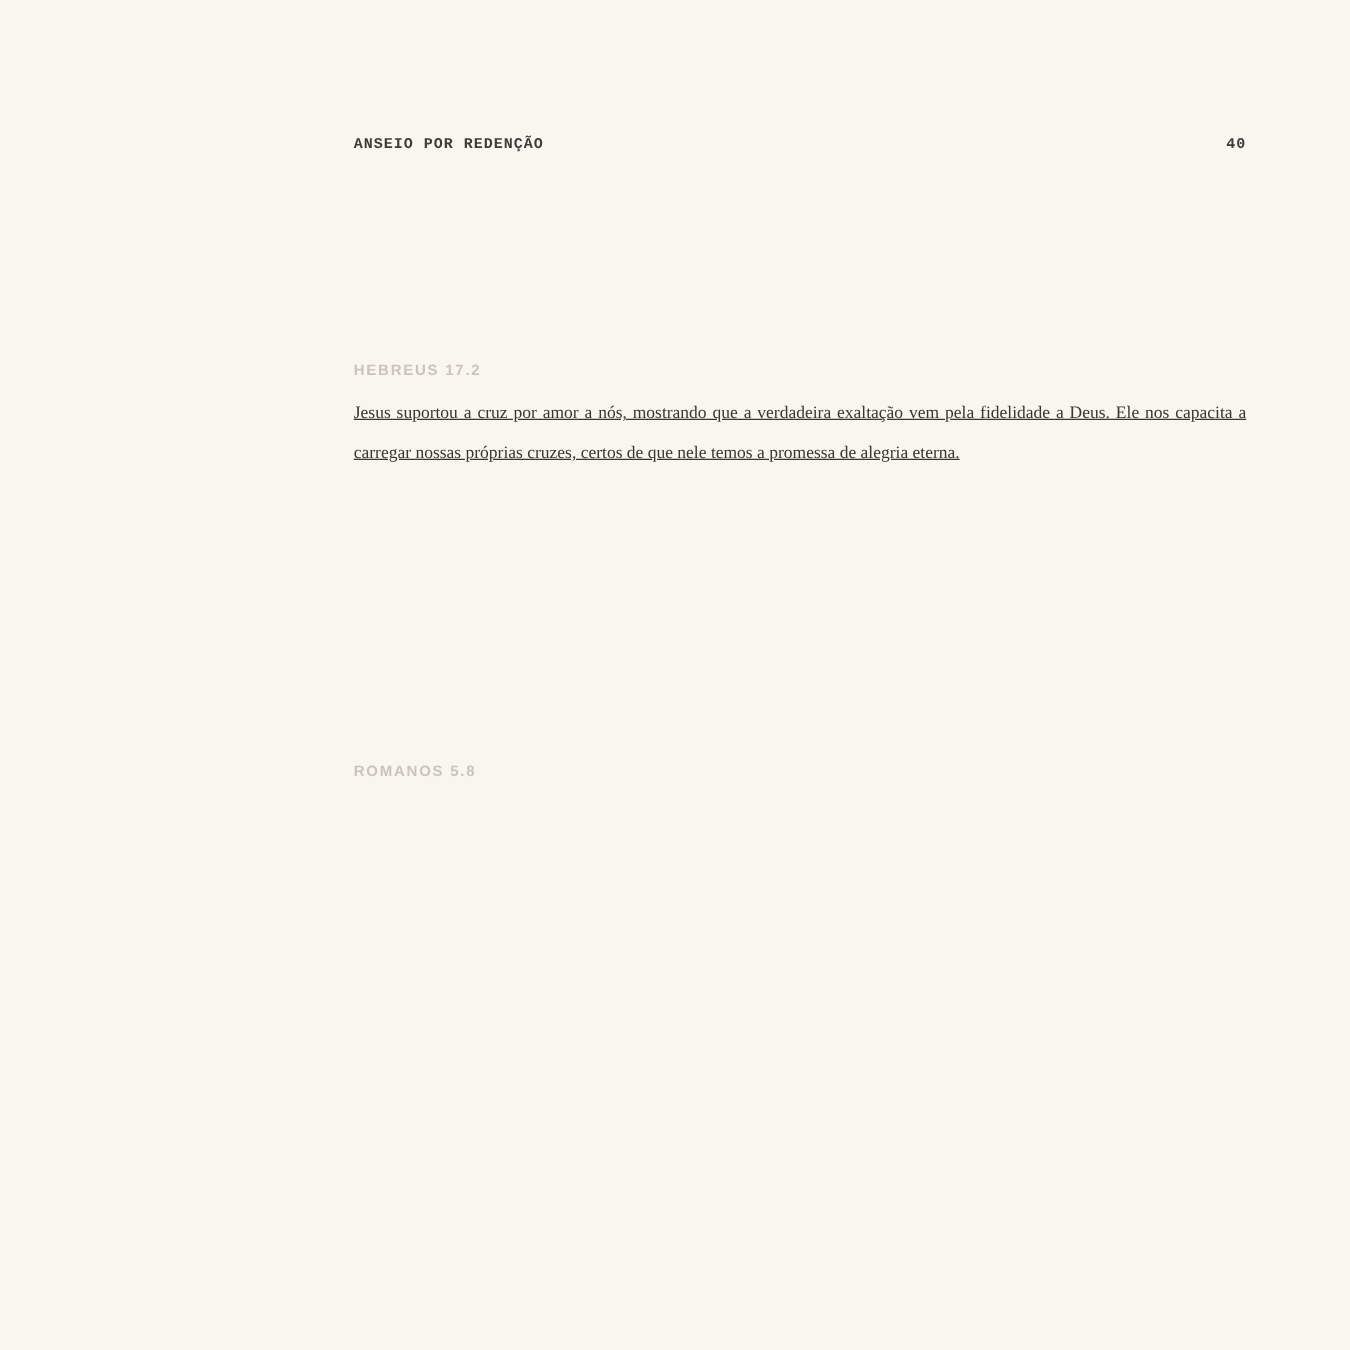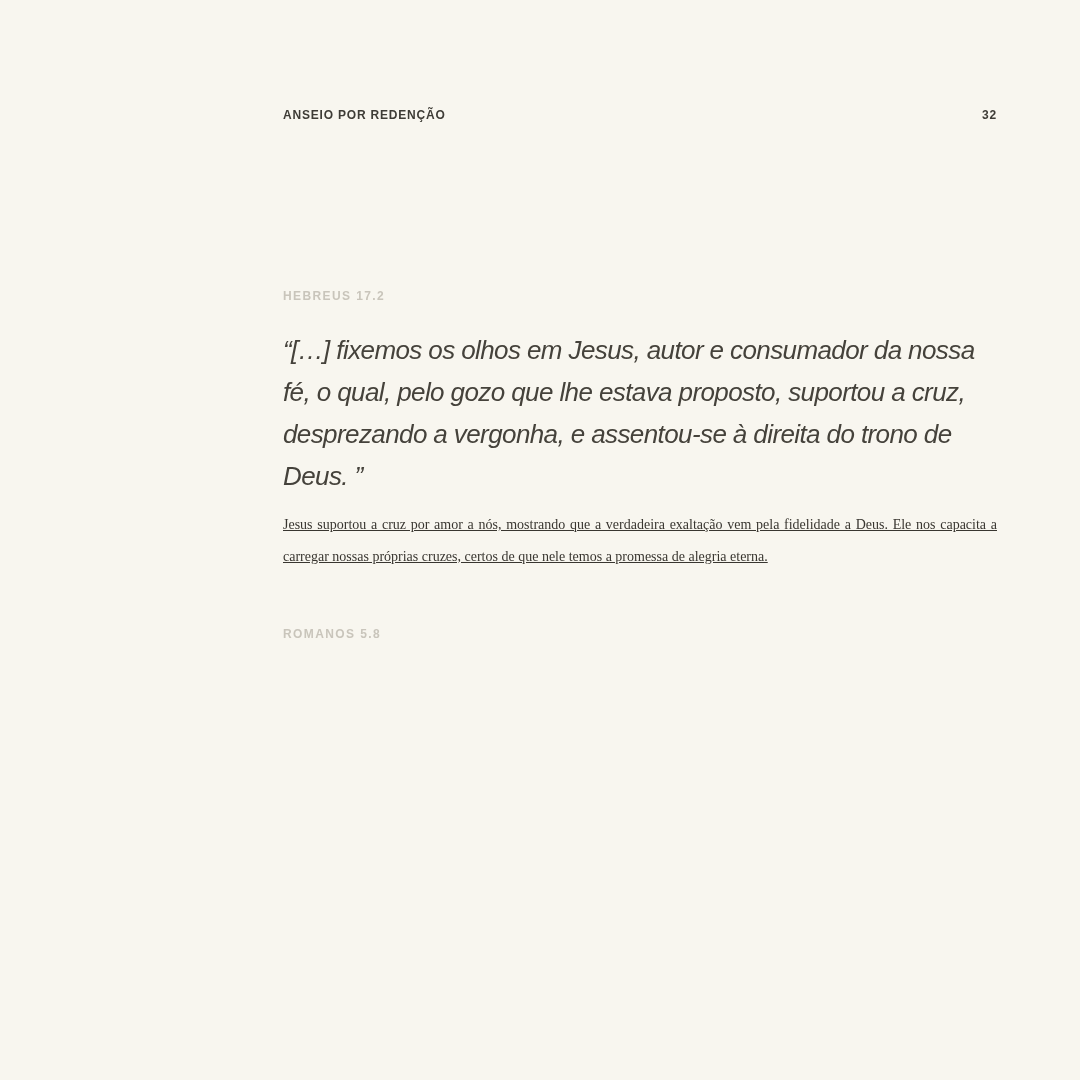--- a/index.html
+++ b/index.html
@@ -15,33 +15,33 @@
     -webkit-font-smoothing: antialiased;
   }
   .running-header {
     position: absolute;
     left: 283px;
     right: 83px;
     top: 108px;
     display: flex;
     justify-content: space-between;
     align-items: baseline;
-    font-family: Liberation Sans, sans-serif;
+    font-family: Liberation Mono, monospace;
     font-weight: bold;
     font-size: 12px;
     letter-spacing: 0.8px;
     color: #3E3C36;
   }
   .section {
     position: absolute;
     left: 283px;
     width: 714px;
   }
   .section-1 { top: 289px; }
-  .section-2 { top: 627px; }
+  .section-2 { top: 610px; }
   .verse-ref {
     font-family: "Liberation Sans", sans-serif;
     font-weight: bold;
     font-size: 12px;
     letter-spacing: 1.4px;
     color: #C9C5BB;
   }
   .verse-quote {
     margin-top: 26px;
     font-family: "Liberation Sans", sans-serif;
@@ -62,26 +62,25 @@
     text-decoration: underline;
   }
 </style>
 </head>
 <body>
 
 <div class="page">
 
   <div class="running-header">
     <span>ANSEIO POR REDENÇÃO</span>
-    <span>32</span>
+    <span>40</span>
   </div>
 
   <div class="section section-1">
     <div class="verse-ref">HEBREUS 17.2</div>
-    <div class="verse-quote">“[…] fixemos os olhos em Jesus, autor e consumador da nossa fé, o qual, pelo gozo que lhe estava proposto, suportou a cruz, desprezando a vergonha, e assentou-se à direita do trono de Deus. ”</div>
     <div class="verse-commentary">Jesus suportou a cruz por amor a nós, mostrando que a verdadeira exaltação vem pela fidelidade a Deus. Ele nos capacita a carregar nossas próprias cruzes, certos de que nele temos a promessa de alegria eterna.</div>
   </div>
 
   <div class="section section-2">
     <div class="verse-ref">ROMANOS 5.8</div>
   </div>
 
 </div>
 
 </body></html>

